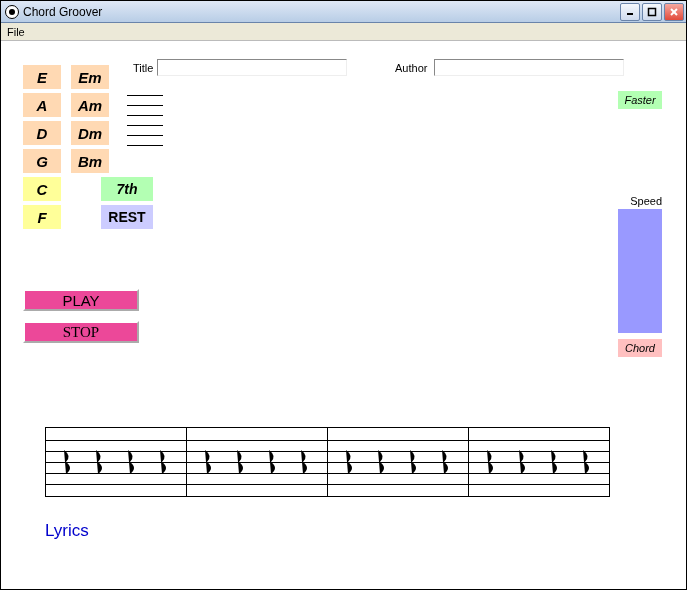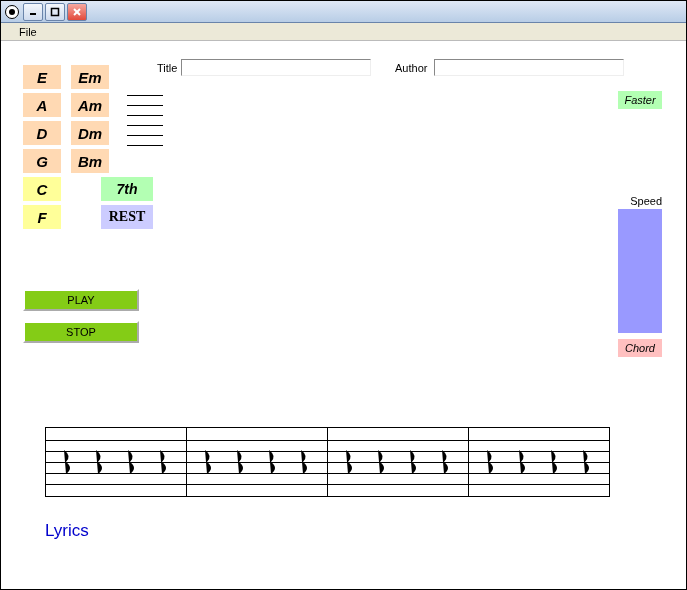--- a/index.html
+++ b/index.html
@@ -64,21 +64,21 @@
     background: linear-gradient(#f6a8a0,#e24a3b);
     color: #fff;
     font-weight: bold;
   }
   .menubar {
     height: 18px;
     background: #ece9d8;
     border-bottom: 1px solid #bbb;
     display: flex;
     align-items: center;
-    padding-left: 12px;
+    padding-left: 0;
   }
   .menuitem {
     padding: 1px 6px;
     font-size: 11px;
     cursor: pointer;
   }
   .client {
     flex: 1;
     position: relative;
     background: #fff;
@@ -99,38 +99,38 @@
     font-family: Verdana, Arial, sans-serif;
     font-weight: bold;
     font-size: 15px;
     font-style: italic;
     cursor: pointer;
   }
   .chip.wide { width: 52px; font-size: 14px; margin-left: 30px; }
   .peach { background: #ffd9b3; }
   .yellow { background: #ffff99; }
   .green { background: #b3ffb3; }
-  .lav { background: #ccccff; font-style: normal; font-family: Liberation Serif, serif; }
+  .lav { background: #ccccff; font-style: normal; }
   
   .stafflines {
     position: absolute;
     left: 126px; top: 54px;
     width: 36px;
   }
   .stafflines div {
     border-top: 1px solid #000;
     height: 10px;
   }
   
   .fieldrow {
     position: absolute;
     top: 18px;
     display: flex; align-items: center; gap: 4px;
   }
-  .fieldrow.titlef { left: 156px; }
+  .fieldrow.titlef { left: 132px; }
   .fieldrow.authorf { left: 394px; gap: 7px; }
   .fieldrow label { font-size: 11px; }
   .fieldrow input {
     border: none;
     border-top: 1px solid #888;
     border-left: 1px solid #888;
     border-bottom: 1px solid #eee;
     border-right: 1px solid #eee;
     background: #fff;
     height: 17px;
@@ -160,28 +160,28 @@
     position: absolute;
     right: 24px; top: 168px;
     width: 44px; height: 124px;
     background: #9999ff;
   }
   
   .btn {
     position: absolute;
     left: 22px;
     width: 116px; height: 22px;
-    background: #84cc16;
+    background: #ec4899;
     border: 2px outset #fff;
     cursor: pointer;
-    font-size: 11px;
+    font-size: 15px;
     display: flex; align-items: center; justify-content: center;
   }
   .btn.play { top: 248px; }
-  .btn.stop { top: 280px; }
+  .btn.stop { top: 280px; font-family: Liberation Serif, serif; }
   
   .sheet {
     position: absolute;
     left: 44px; right: 76px;
     top: 386px;
     height: 70px;
     border: 1px solid #000;
     display: flex;
   }
   .bar {
@@ -220,20 +220,21 @@
     cursor: pointer;
   }
 </style>
 </head>
 <body>
 
 <div class="window">
 
   <div class="titlebar">
     <span class="icon"></span>
+    <span class="title">Chord Groover</span>
     <div class="winbtns">
       <div class="winbtn">
         <svg width="10" height="10" viewBox="0 0 10 10">
             <line x1="2" y1="7" x2="8" y2="7" stroke="#000" stroke-width="2"></line>
           </svg>
       </div>
       <div class="winbtn">
         <svg width="10" height="10" viewBox="0 0 10 10">
             <rect x="1.5" y="1.5" width="7" height="7" fill="none" stroke="#000" stroke-width="1.5"></rect>
           </svg>

